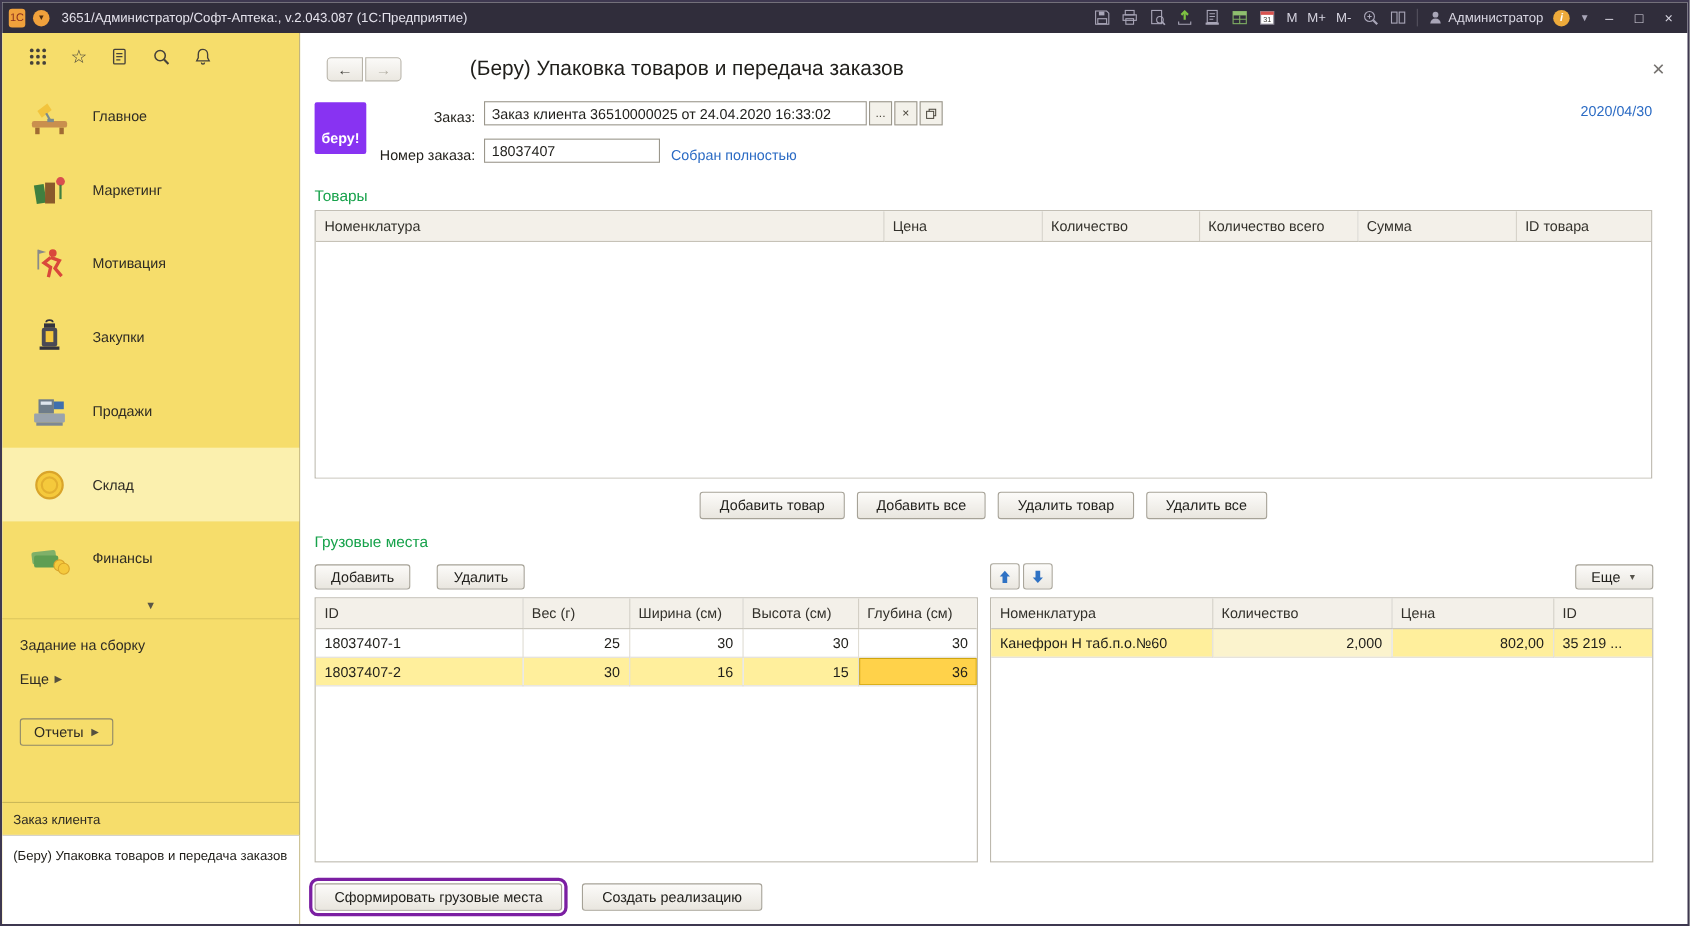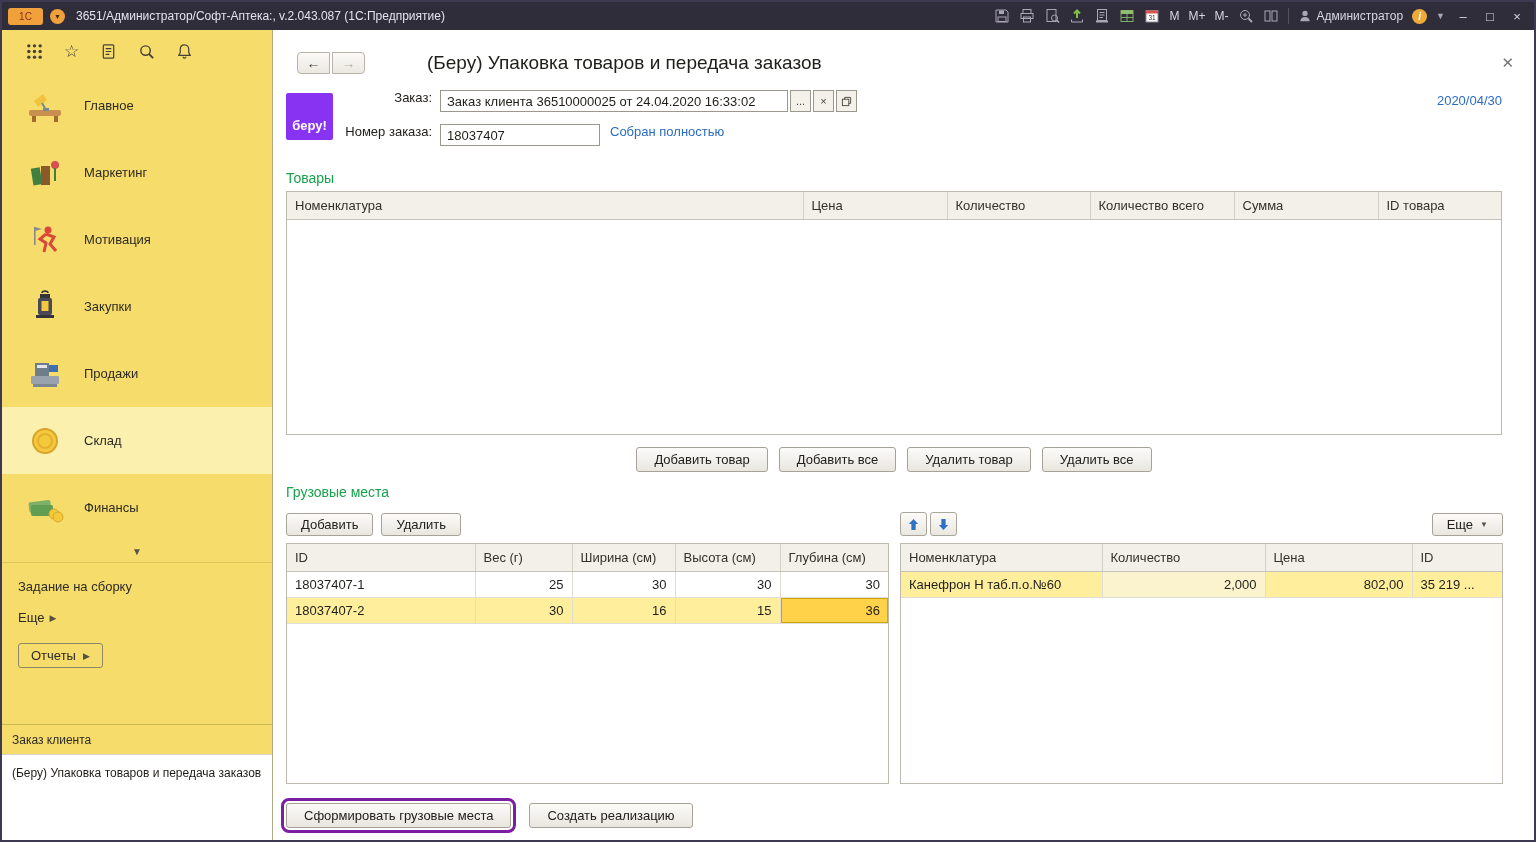--- a/index.html
+++ b/index.html
@@ -3,21 +3,21 @@
 <meta charset="utf-8">
 <style>
   * { margin:0; padding:0; box-sizing:border-box; }
   html,body { background:#6b6b6b; }
   body { font-family:"Liberation Sans","DejaVu Sans",sans-serif; }
 
   .window { width:1536px; height:842px; border:2px solid #3e3850; display:flex; flex-direction:column; background:#fff; overflow:hidden; }
 
   
   .titlebar { height:28px; background:#302d3b; display:flex; align-items:center; padding:0 8px 0 6px; gap:7px; color:#cfccda; font-size:12px; flex:0 0 auto; }
-  .tb-logo { width:35px; height:17px; background:#f0a13c; border-radius:3px; color:#8a2f1d; font-weight:normal; font-size:10px; display:flex; align-items:center; justify-content:center; flex:0 0 auto; }
+  .tb-logo { width:15px; height:17px; background:#f0a13c; border-radius:3px; color:#8a2f1d; font-weight:normal; font-size:10px; display:flex; align-items:center; justify-content:center; flex:0 0 auto; }
   .tb-drop { width:15px; height:15px; border-radius:50%; background:#f0a13c; color:#4a2c12; font-size:7px; display:flex; align-items:center; justify-content:center; cursor:pointer; flex:0 0 auto; }
   .tb-title { margin-left:4px; color:#e4e2ec; white-space:nowrap; overflow:hidden; }
   .tb-right { margin-left:auto; display:flex; align-items:center; gap:9px; flex:0 0 auto; }
   .tb-icon { color:#a9a6b8; display:inline-flex; align-items:center; cursor:pointer; }
   .tb-mem { color:#d8d6e2; font-size:12px; cursor:pointer; }
   .tb-user { display:flex; align-items:center; gap:5px; color:#d8d6e2; cursor:pointer; }
   .tb-info { width:15px; height:15px; border-radius:50%; background:#edaa3b; color:#fff; font-size:10px; font-weight:bold; font-style:italic; display:flex; align-items:center; justify-content:center; cursor:pointer; }
   .tb-sep { width:1px; height:16px; background:#55515f; }
   .tb-win { color:#d8d6e2; font-size:13px; width:18px; text-align:center; cursor:pointer; }
 
@@ -30,38 +30,38 @@
   .sb-ticon { display:inline-flex; color:#45413a; cursor:pointer; font-size:17px; line-height:1; }
   .nav-item { height:67px; display:flex; align-items:center; padding-left:14px; gap:10px; cursor:pointer; flex:0 0 auto; }
   .nav-item.selected { background:#fbf0ae; }
   .nav-icon { width:58px; display:flex; justify-content:center; flex:0 0 58px; }
   .nav-label { font-size:13px; color:#2e2b24; }
   .sb-collapse { height:22px; display:flex; align-items:center; justify-content:center; color:#5a5647; font-size:10px; cursor:pointer; border-bottom:1px solid #dcc65e; flex:0 0 auto; }
   .sb-panel { padding:16px 16px 8px; font-size:13px; color:#2e2b24; flex:0 0 auto; }
   .sb-task { cursor:default; }
   .sb-more { margin-top:16px; display:flex; align-items:center; gap:5px; cursor:pointer; width:max-content; }
   .arr-r { font-size:9px; color:#55503f; }
-  .btn-reports { margin-top:18px; background:transparent; border:1px solid #8f8868; border-radius:3px; padding:4px 12px; font-size:13px; color:#2e2b24; display:inline-flex; gap:7px; align-items:center; cursor:pointer; font-family:inherit; }
+  .btn-reports { margin-top:28px; background:transparent; border:1px solid #8f8868; border-radius:3px; padding:4px 12px; font-size:13px; color:#2e2b24; display:inline-flex; gap:7px; align-items:center; cursor:pointer; font-family:inherit; }
   .sb-spacer { flex:1 1 auto; }
   .sb-order-title { border-top:1px solid #cbb858; padding:8px 10px 7px; font-size:12px; color:#2e2b24; flex:0 0 auto; }
   .sb-order-card { background:#fff; flex:1 1 auto; padding:9px 10px; font-size:12px; line-height:1.55; color:#1f1d18; border-top:1px solid #d6d3c9; cursor:pointer; }
 
   
   .main { flex:1; display:flex; flex-direction:column; background:#fff; min-width:0; overflow:hidden; }
   .form-header { display:flex; align-items:center; padding:22px 16px 0 24px; flex:0 0 auto; }
   .nav-btn { width:33px; height:22px; border:1px solid #b7b3a8; background:linear-gradient(#fbfaf8,#ebe8e1); display:flex; align-items:center; justify-content:center; font-size:14px; color:#3c3a34; cursor:pointer; }
   .nav-btn.back { border-radius:4px 0 0 4px; }
   .nav-btn.fwd { border-radius:0 4px 4px 0; color:#b3afa4; margin-left:2px; }
   .form-title { margin-left:62px; font-size:19px; color:#1f1e1a; white-space:nowrap; }
   .form-close { margin-left:auto; color:#767370; font-size:15px; cursor:pointer; padding:0 4px; }
 
   .order-block { display:flex; padding:16px 32px 0 13px; align-items:flex-start; flex:0 0 auto; }
   .badge { width:47px; height:47px; background:#8833f2; border-radius:2px; color:#fff; font-size:13px; font-weight:bold; display:flex; align-items:flex-end; justify-content:center; padding-bottom:7px; margin-top:3px; flex:0 0 47px; }
   .fields { margin-left:11px; }
-  .field-row { display:flex; align-items:flex-start; height:24px; margin-bottom:10px; }
+  .field-row { display:flex; align-items:flex-end; height:24px; margin-bottom:10px; }
   .field-label { width:88px; text-align:right; margin-right:8px; font-size:13px; color:#23211c; white-space:nowrap; }
   .tf { border:1px solid #9b978c; height:22px; font-size:13px; padding:0 6px; color:#1f1e1a; background:#fff; font-family:inherit; }
   .tf-order { width:348px; }
   .tf-num { width:160px; }
   .mini-btn { height:22px; min-width:21px; border:1px solid #9b978c; background:#f3f1ea; font-size:11px; color:#4a463c; display:inline-flex; align-items:center; justify-content:center; margin-left:2px; cursor:pointer; padding:0 3px; }
   .status-link { margin-left:10px; color:#2b6bc4; font-size:13px; cursor:pointer; }
   .form-date { margin-left:auto; color:#2b6bc4; font-size:13px; padding-top:3px; }
 
   .section-title { color:#17a24b; font-size:14px; margin:12px 0 5px 13px; }
 
@@ -77,21 +77,21 @@
   td.cell-light { background:#fbf3cd; }
   .body-empty { height:221px; background:#fff; }
 
   .center-btns { display:flex; justify-content:center; gap:11px; margin:12px 32px 0 13px; flex:0 0 auto; }
   .btn { background:linear-gradient(#fcfbf9,#e9e6df); border:1px solid #a6a297; border-radius:3px; font-size:13px; padding:4px 17px; color:#22211d; cursor:pointer; font-family:inherit; white-space:nowrap; }
 
   .cargo { display:flex; gap:11px; margin:0 32px 0 13px; flex:0 0 auto; }
   .pane { width:603px; flex:0 0 603px; }
   .pane-toolbar { display:flex; align-items:center; margin:6px 0 6px; height:26px; }
   .pane-toolbar .btn { padding:3px 14px; }
-  .pane-toolbar .btn + .btn { margin-left:8px; }
+  .pane-toolbar .btn + .btn { margin-left:24px; }
   .arrow-btn { width:27px; height:24px; border:1px solid #aaa69b; background:linear-gradient(#fcfbf9,#eae7e0); border-radius:3px; display:inline-flex; align-items:center; justify-content:center; margin-right:3px; cursor:pointer; }
   .more-btn { margin-left:auto; display:inline-flex; align-items:center; gap:7px; }
   .chev-dn { font-size:8px; color:#55524a; }
   .pane-grid { border:1px solid #bdb9ae; height:241px; background:#fff; overflow:hidden; }
 
   .bottom-actions { display:flex; align-items:center; margin:19px 32px 12px 13px; gap:18px; flex:0 0 auto; }
   .hl-purple { outline:3px solid #7b1fa2; outline-offset:2px; }
 </style>
 </head>
 <body>

